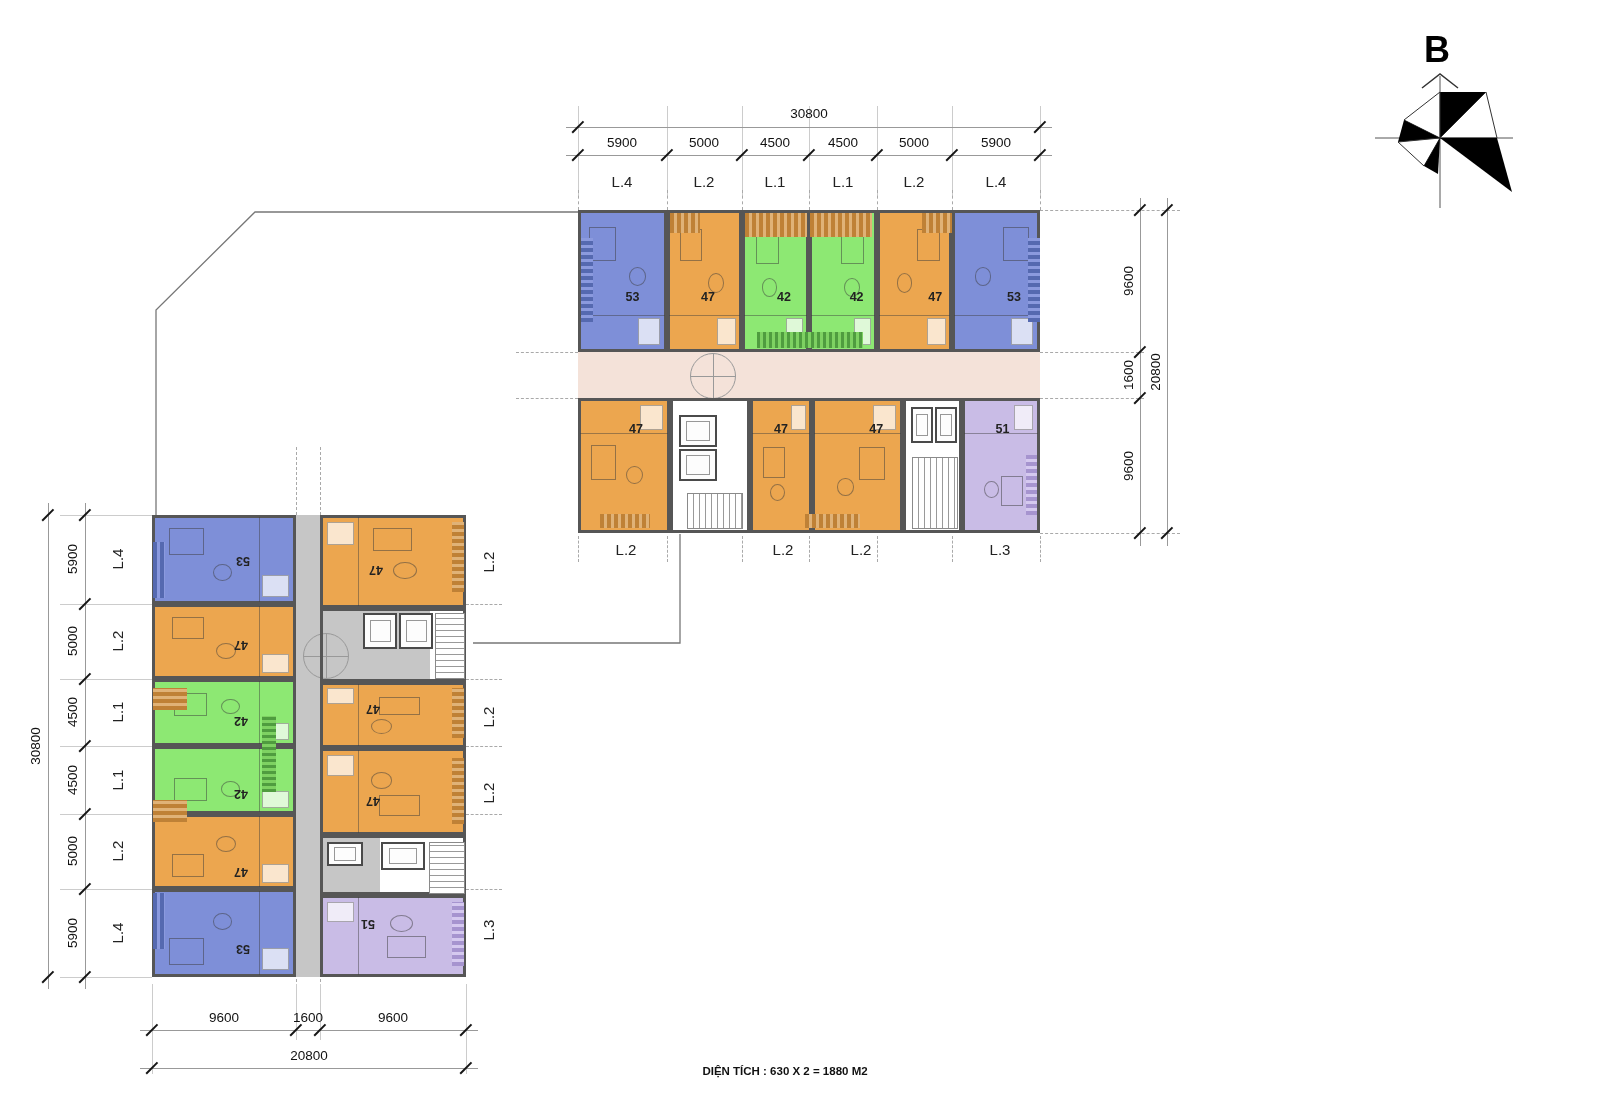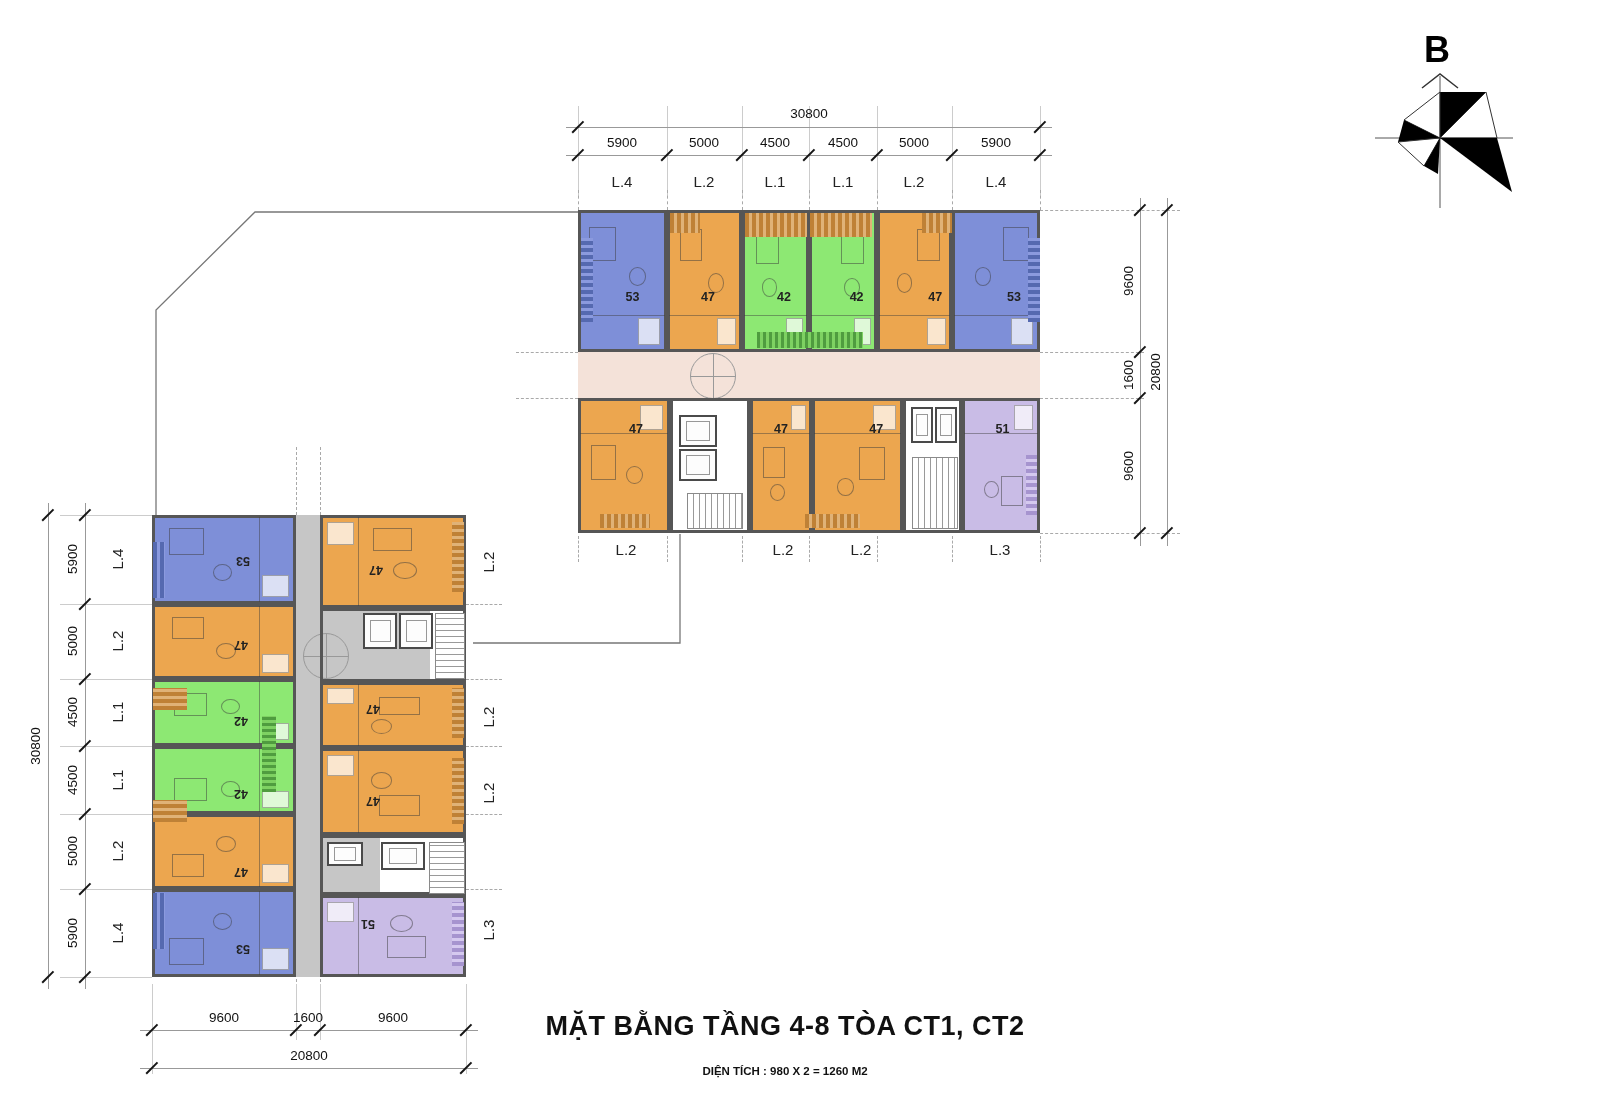--- a/index.html
+++ b/index.html
@@ -374,16 +374,15 @@
   <div class="tk" style="left:320px;top:1030px"></div>
   <div class="tk" style="left:466px;top:1030px"></div>
   <div class="htext dimtext" style="left:224px;top:1017px">9600</div>
   <div class="htext dimtext" style="left:308px;top:1017px">1600</div>
   <div class="htext dimtext" style="left:393px;top:1017px">9600</div>
   <div class="dimline" style="left:140px;top:1068px;width:338px;height:1px"></div>
   <div class="tk" style="left:152px;top:1068px"></div>
   <div class="tk" style="left:466px;top:1068px"></div>
   <div class="htext dimtext" style="left:309px;top:1055px">20800</div>
 
-  <div class="title-main" style="left:785px;top:1026px">MẶT BẰNG TẦNG 4-8 TÒA CT1, CT2</div>
-  <div class="title-sub" style="left:785px;top:1071px">DIỆN TÍCH : 980 X 2 = 1260 M2</div>
+  <div class="title-sub" style="left:785px;top:1071px">DIỆN TÍCH : 630 X 2 = 1880 M2</div>
 
 </div>
 
 </body></html>

